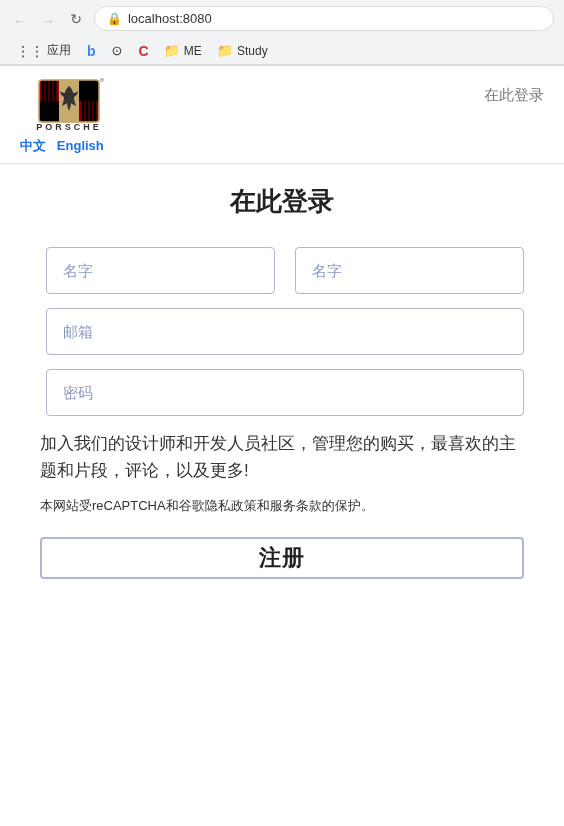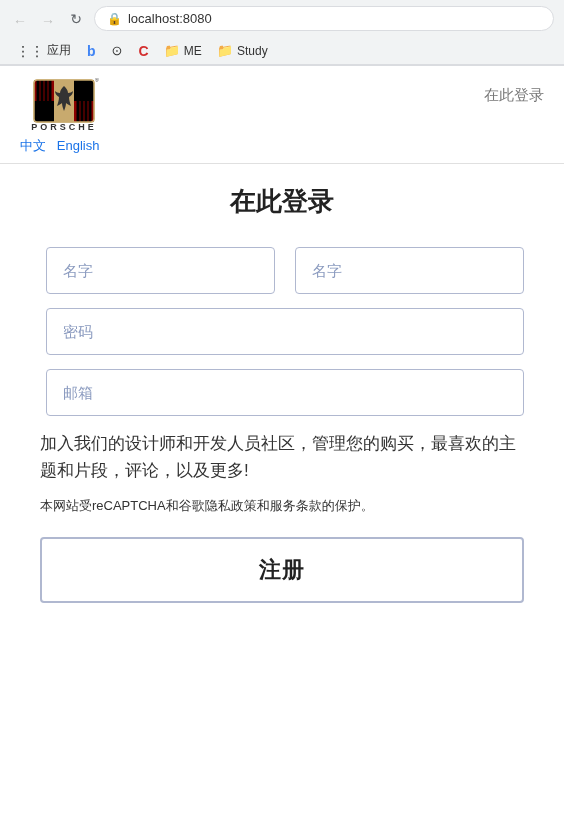--- a/index.html
+++ b/index.html
@@ -79,20 +79,21 @@
       width: 70px; height: 55px;
     }
     .lang-links {
       margin-top: 4px;
       font-size: 13px;
     }
     .lang-links a {
       color: #1a73e8;
       text-decoration: none;
       font-size: 13px;
+      font-weight: bold;
     }
     .header-login-link {
       color: #777;
       font-size: 15px;
       margin-top: 8px;
       cursor: pointer;
     }
 
     
     .main-content {
@@ -138,21 +139,21 @@
       line-height: 1.6;
     }
     .recaptcha-text {
       font-size: 13px;
       color: #333;
       margin-bottom: 20px;
       line-height: 1.6;
     }
     .submit-btn {
       width: 100%;
-      padding: 16px;
+      padding: 4px;
       background: #fff;
       border: 2px solid #b0b8d0;
       border-radius: 4px;
       font-size: 22px;
       font-weight: bold;
       color: #222;
       cursor: pointer;
       letter-spacing: 1px;
     }
   </style>
@@ -245,27 +246,27 @@
         <div class="form-group">
           <input type="text" class="form-input" placeholder="名字" style="">
         </div>
         <div class="form-group">
           <input type="text" class="form-input" placeholder="名字" style="">
         </div>
       </div>
 
       <div class="form-row">
         <div class="form-group full">
-          <input type="password" class="form-input" placeholder="密码" style="">
+          <input type="email" class="form-input" placeholder="邮箱" style="">
         </div>
       </div>
 
       <div class="form-row">
         <div class="form-group full">
-          <input type="email" class="form-input" placeholder="邮箱" style="">
+          <input type="password" class="form-input" placeholder="密码" style="">
         </div>
       </div>
 
 
       <p class="desc-text">加入我们的设计师和开发人员社区，管理您的购买，最喜欢的主题和片段，评论，以及更多!</p>
       <p class="recaptcha-text">本网站受reCAPTCHA和谷歌隐私政策和服务条款的保护。</p>
 
       <button type="submit" class="submit-btn">注册</button>
     </form>
   </div>

